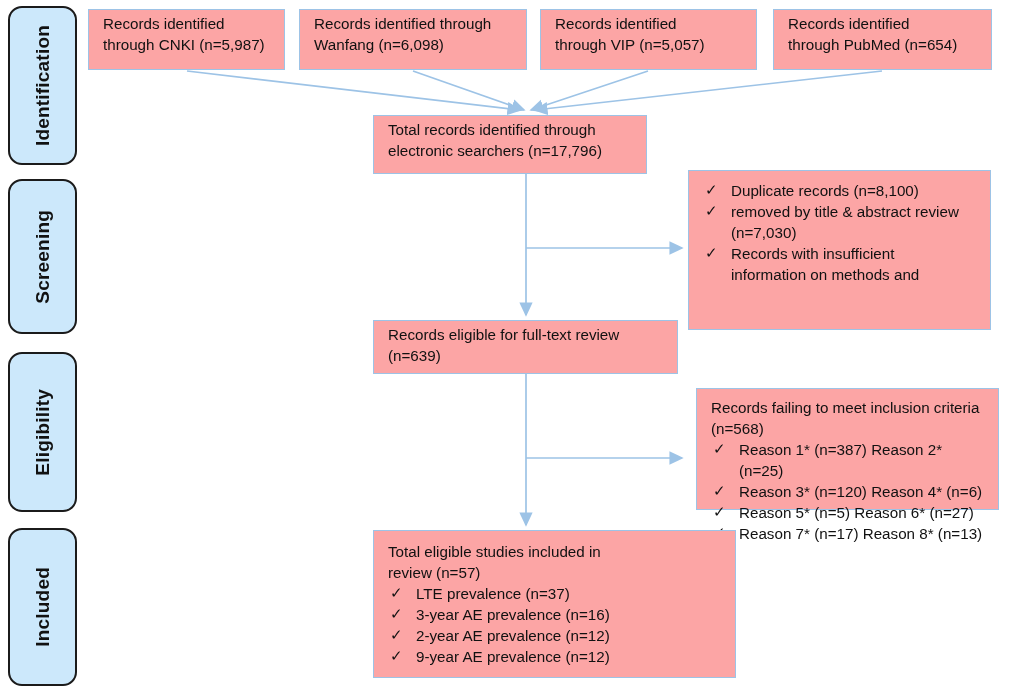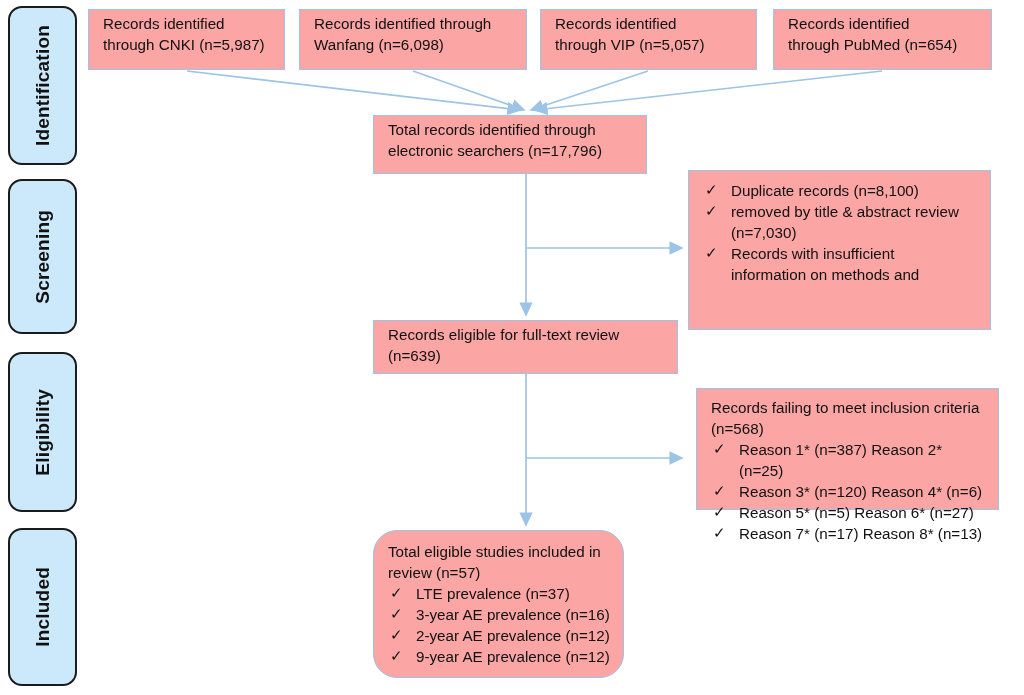--- a/index.html
+++ b/index.html
@@ -195,21 +195,21 @@
         <span class="tick">✓</span>
         <span>Reason 5* (n=5)     Reason 6* (n=27)</span>
       </li>
       <li>
         <span class="tick">✓</span>
         <span>Reason 7* (n=17)    Reason 8* (n=13)</span>
       </li>
     </ul>
   </div>
 
-  <div class="box" style="left:373px; top:530px; width:251px; height:148px; padding-top:11px;border-radius:24px;">
+  <div class="box" style="left:373px; top:530px; width:363px; height:148px; padding-top:11px;">
     <p>Total eligible studies included in</p>
     <p>review (n=57)</p>
     <ul class="bullets">
       <li>
         <span class="tick">✓</span>
         <span>LTE prevalence (n=37)</span>
       </li>
       <li>
         <span class="tick">✓</span>
         <span>3-year AE prevalence (n=16)</span>

